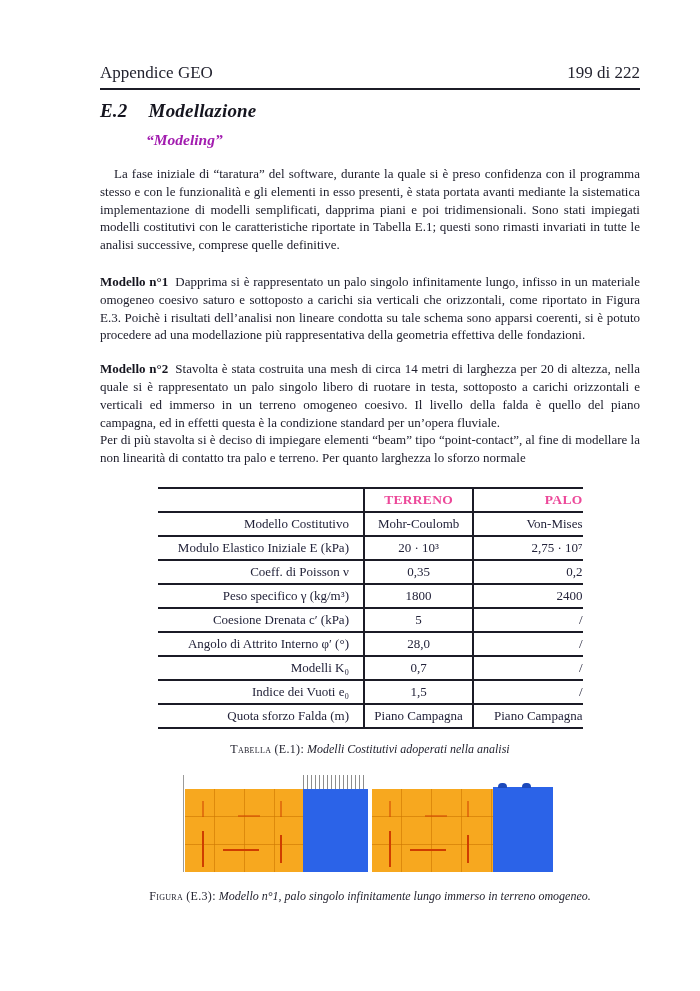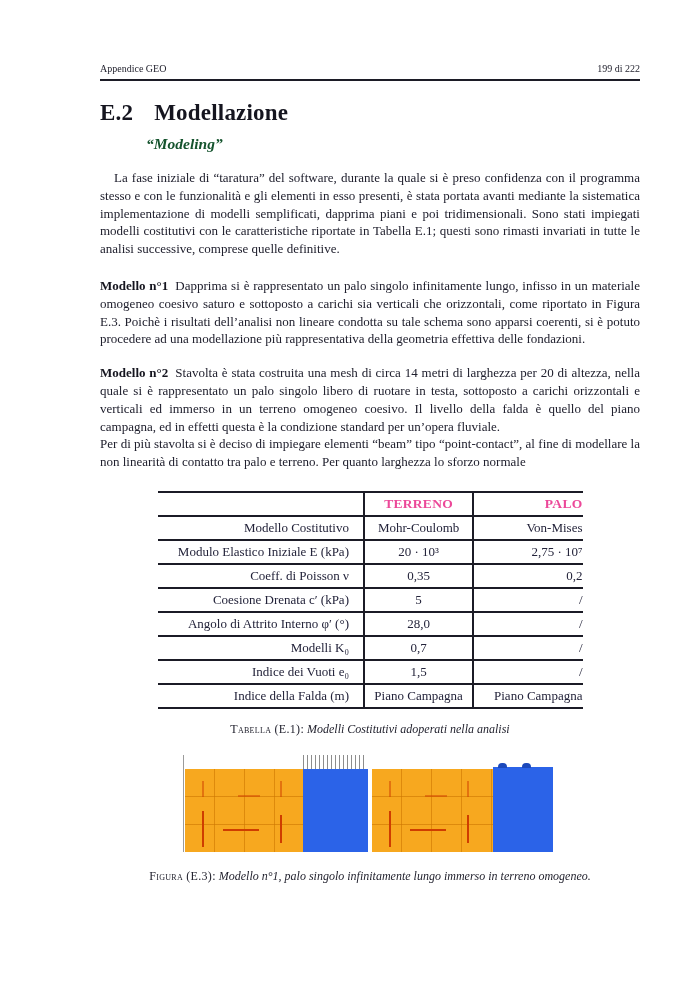--- a/index.html
+++ b/index.html
@@ -5,29 +5,29 @@
   html,body{margin:0;padding:0;background:#ffffff;}
   .page{
     position:relative;width:700px;height:991px;background:#ffffff;
     font-family:"Liberation Serif","DejaVu Serif",serif;color:#20202e;
     overflow:hidden;
   }
   
   .doc-header{
     position:absolute;left:100px;top:63px;width:540px;
     display:flex;justify-content:space-between;align-items:flex-end;
-    font-size:10px;color:#23232f;
+    font-size:17px;color:#23232f;
     border-bottom:2px solid #1c1c26;padding-bottom:5px;
   }
   
   .content{position:absolute;left:100px;top:100px;width:540px;}
-  .section-heading{font-size:23px;font-weight:bold;color:#15151f;letter-spacing:.2px;}
+  .section-heading{font-size:19px;font-weight:bold;color:#15151f;letter-spacing:.2px;font-style:italic;}
   .section-heading .sec-num{display:inline-block;margin-right:21px;}
   .section-subtitle{
-    margin-top:9px;margin-left:46px;font-size:15.5px;font-weight:bold;font-style:italic;color:#14532d;
+    margin-top:9px;margin-left:46px;font-size:15.5px;font-weight:bold;font-style:italic;color:#a21caf;
   }
   p.para{
     margin:0;font-size:13px;line-height:17.8px;text-align:justify;color:#20202e;
   }
   p.para.indent{text-indent:14px;}
   p.para.gap1{margin-top:16px;}
   p.para.gap2{margin-top:19px;}
   p.para .model-label{font-weight:bold;color:#15151f;margin-right:7px;}
   
   table.const-table{
@@ -121,41 +121,46 @@
           <td class="c-label">Modulo Elastico Iniziale E (kPa)</td>
           <td class="c-terreno">20 · 10³</td>
           <td class="c-palo">2,75 · 10⁷</td>
         </tr>
         <tr>
           <td class="c-label">Coeff. di Poisson ν</td>
           <td class="c-terreno">0,35</td>
           <td class="c-palo">0,2</td>
         </tr>
         <tr>
+          <td class="c-label">Peso specifico γ (kg/m³)</td>
+          <td class="c-terreno">1800</td>
+          <td class="c-palo">2400</td>
+        </tr>
+        <tr>
           <td class="c-label">Coesione Drenata c′ (kPa)</td>
           <td class="c-terreno">5</td>
           <td class="c-palo">/</td>
         </tr>
         <tr>
           <td class="c-label">Angolo di Attrito Interno φ′ (°)</td>
           <td class="c-terreno">28,0</td>
           <td class="c-palo">/</td>
         </tr>
         <tr>
           <td class="c-label">Modelli K₀</td>
           <td class="c-terreno">0,7</td>
           <td class="c-palo">/</td>
         </tr>
         <tr>
           <td class="c-label">Indice dei Vuoti e₀</td>
           <td class="c-terreno">1,5</td>
           <td class="c-palo">/</td>
         </tr>
         <tr>
-          <td class="c-label">Indice della Falda (m)</td>
+          <td class="c-label">Quota sforzo Falda (m)</td>
           <td class="c-terreno">Piano Campagna</td>
           <td class="c-palo">Piano Campagna</td>
         </tr>
       </tbody>
     </table>
 
     <div class="caption table-caption">
       <span class="cap-label">Tabella (E.1):</span>
       <span class="cap-text">Modelli Costitutivi adoperati nella analisi</span>
     </div>

